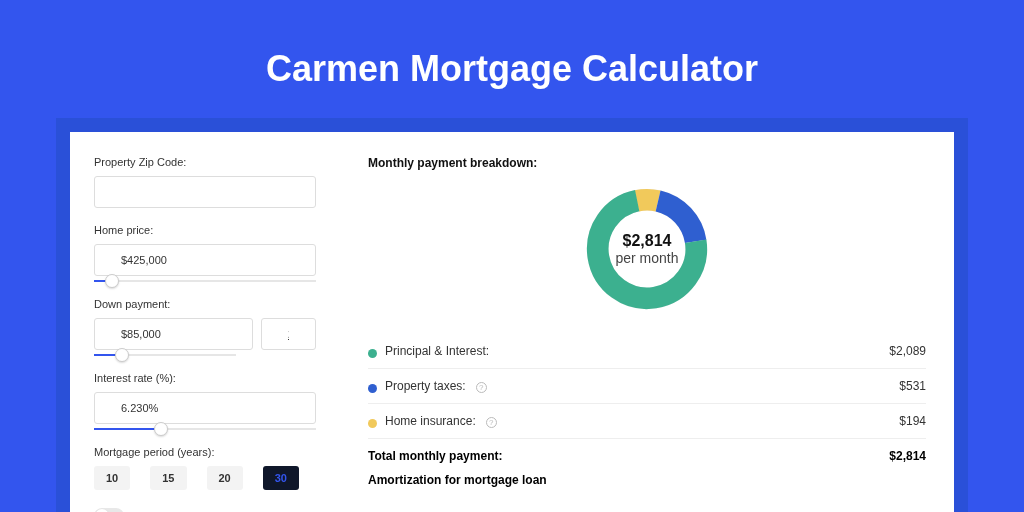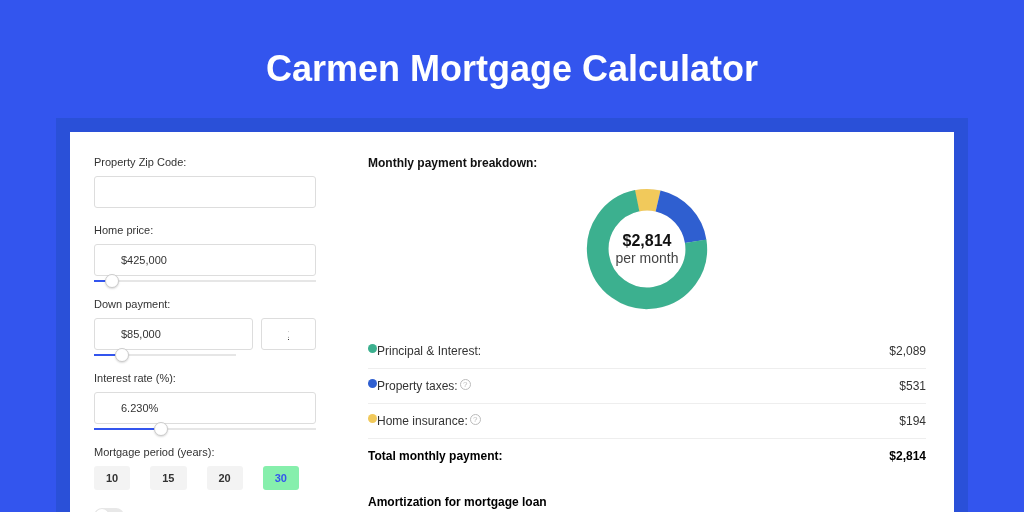--- a/index.html
+++ b/index.html
@@ -88,21 +88,21 @@
       border: none;
       background: #f3f3f3;
       color: #333;
       font-size: 11px;
       font-weight: 600;
       padding: 6px 12px;
       border-radius: 3px;
       cursor: pointer;
     }
     .period-btn.active {
-      background: #86efac;
+      background: #0f172a;
       color: #3355ee;
     }
     .toggle-row {
       display: flex;
       align-items: center;
       gap: 10px;
       margin-top: 18px;
     }
     .toggle {
       width: 30px; height: 16px;
@@ -143,32 +143,32 @@
     .donut-amount { font-size: 16px; font-weight: 700; color: #111; }
     .donut-sub { font-size: 14px; color: #444; }
     .legend-row, .total-row {
       display: flex;
       align-items: center;
       justify-content: space-between;
       padding: 10px 0;
       border-bottom: 1px solid #eee;
       font-size: 12px;
     }
-    .legend-left { display: flex; align-items: flex-start; gap: 0; color: #333; }
+    .legend-left { display: flex; align-items: flex-end; gap: 8px; color: #333; }
     .legend-dot { width: 9px; height: 9px; border-radius: 50%; }
     .legend-value { font-weight: 400; color: #333; }
     .total-row { font-weight: 700; border-bottom: none; }
     .help-icon {
       width: 11px; height: 11px; border-radius: 50%;
       border: 1px solid #bbb; display: inline-flex;
       align-items: center; justify-content: center;
       font-size: 8px; color: #bbb; margin-left: 2px;
     }
     .amort-title {
-      font-size: 12px; font-weight: 700; margin-top: 22px; margin-bottom: 10px;
+      font-size: 12px; font-weight: 700; margin-bottom: 10px;
     }
   </style>
 </head>
 <body>
 
 <div class="outer">
   <h1 class="title">Carmen Mortgage Calculator</h1>
   <div class="panel-wrap">
     <div class="panel">
 

